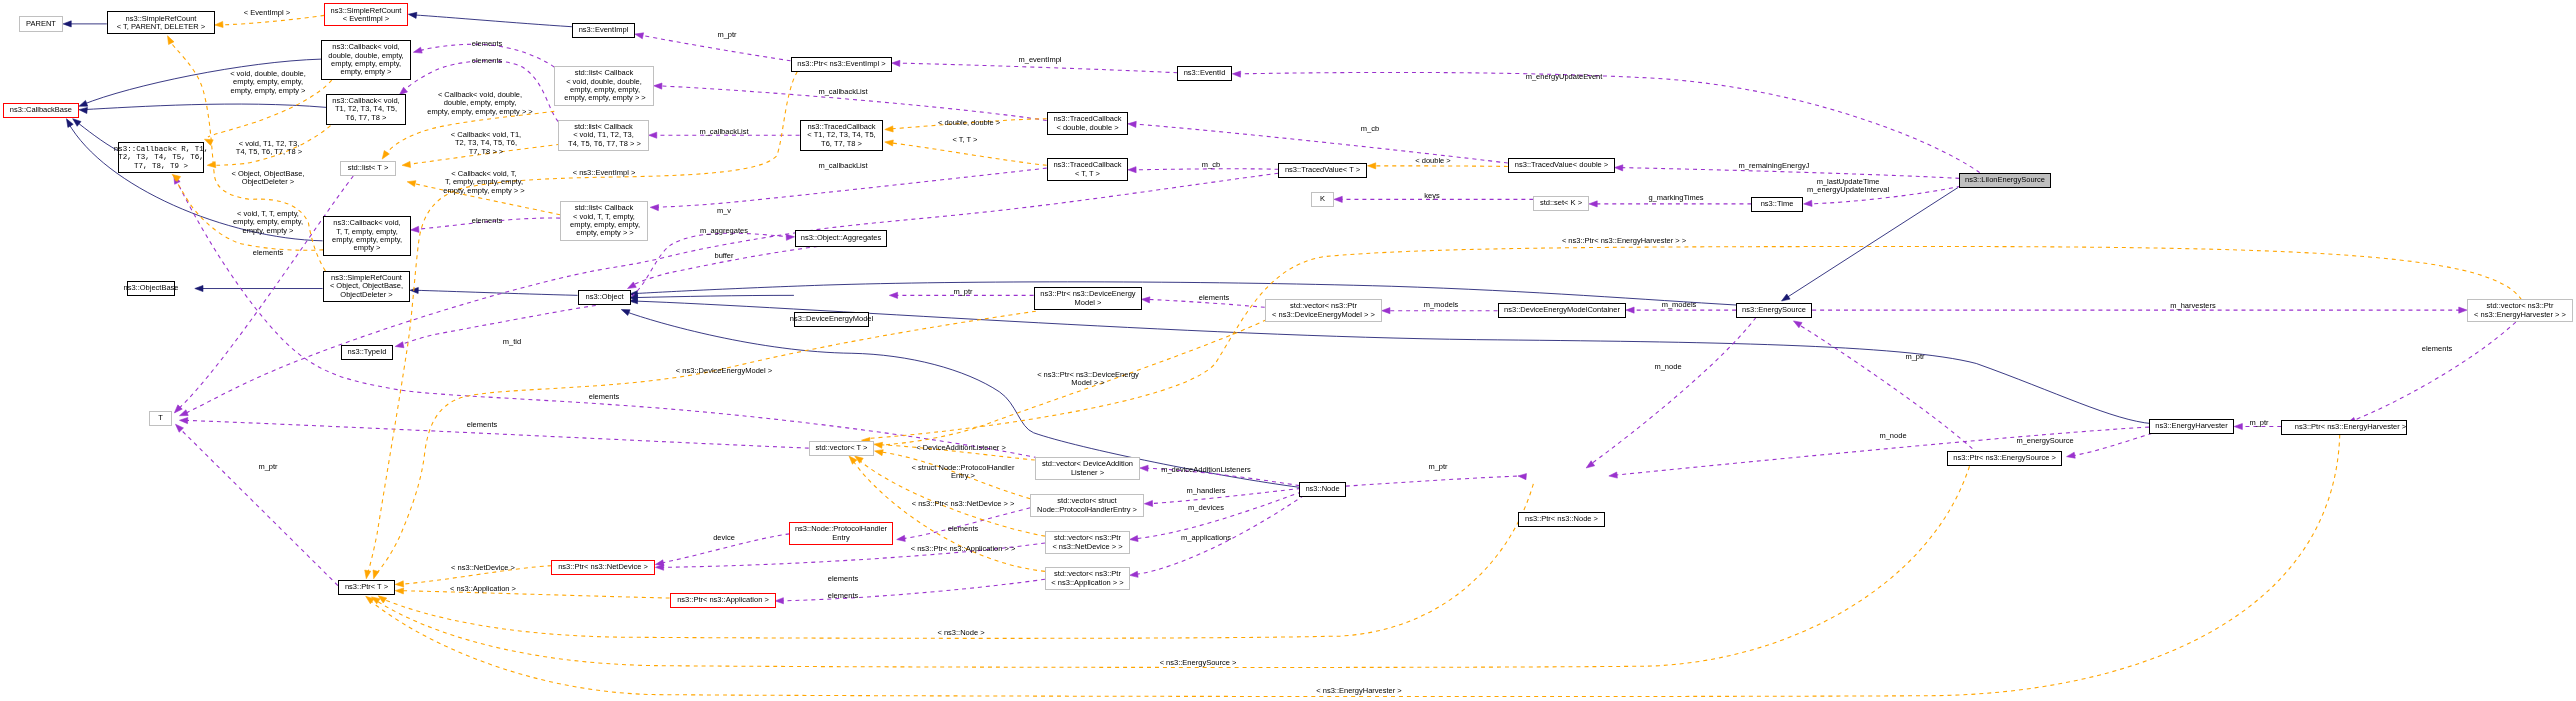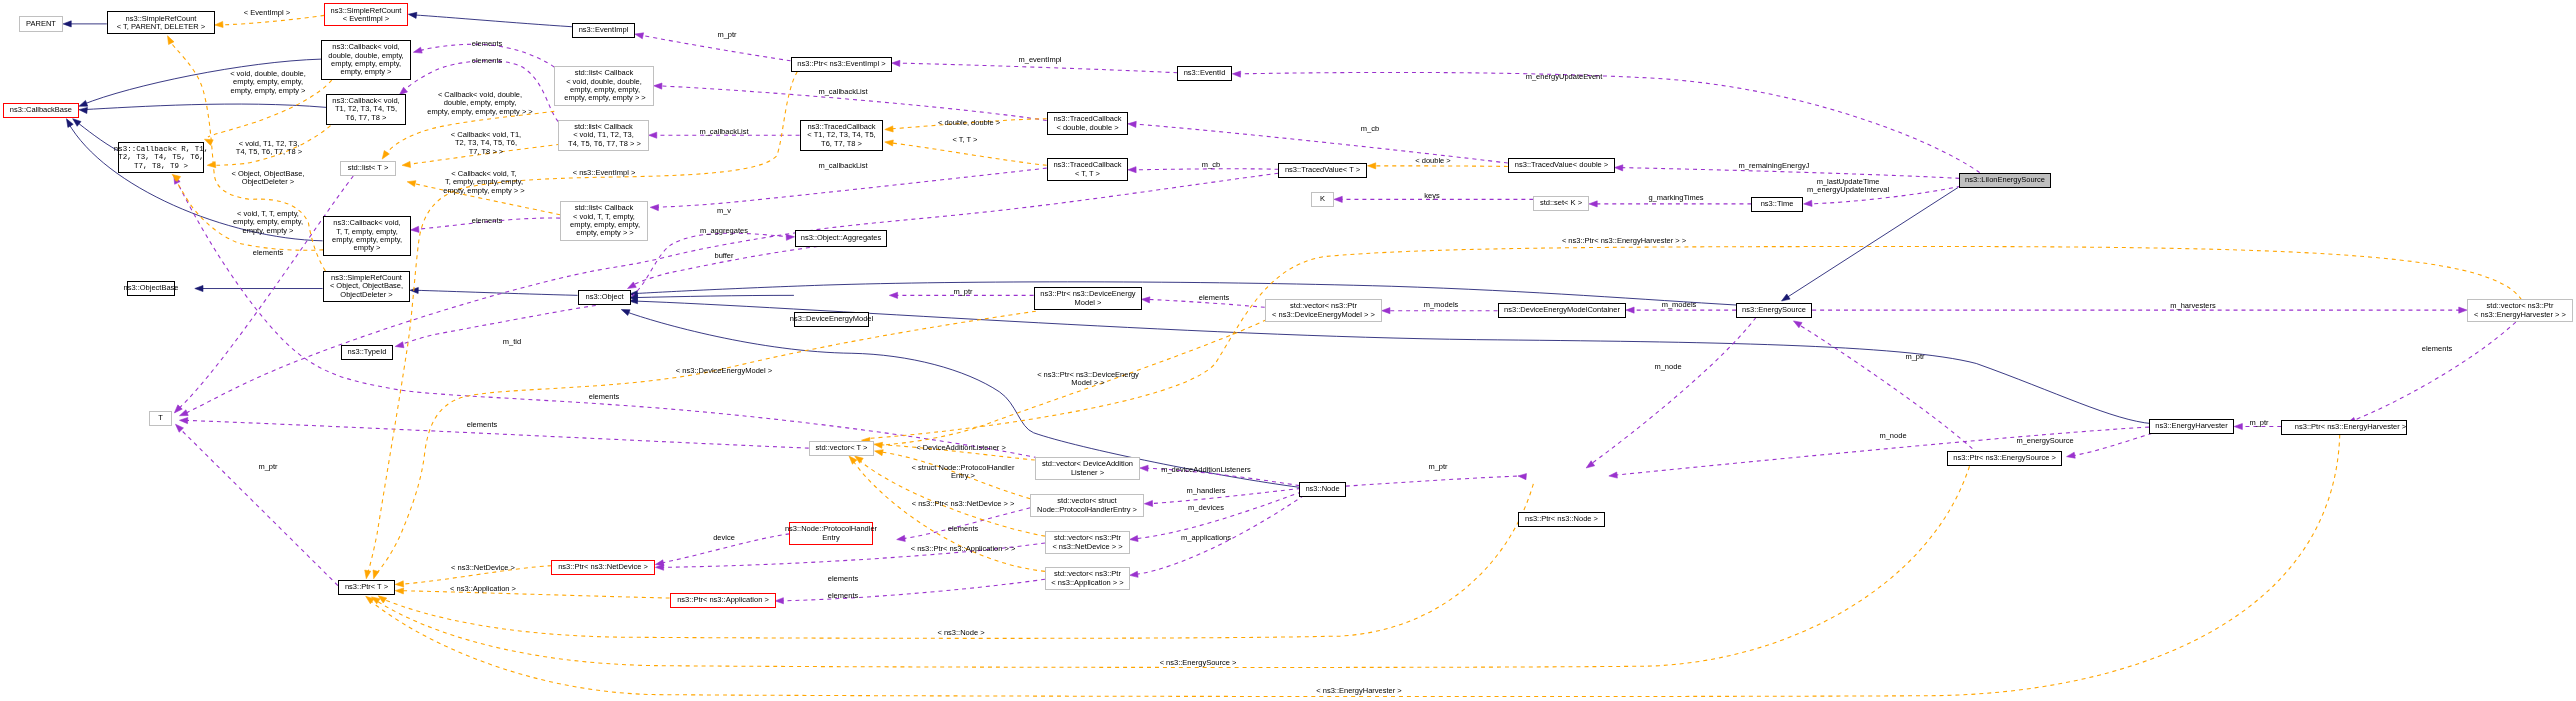--- a/index.html
+++ b/index.html
@@ -305,20 +305,20 @@
     <div class="node b-black" title="ns3::TypeId" style="left: 341px; top: 345px; width: 52px; height: 14.8px;"><span>ns3::TypeId</span></div>
     <div class="node b-grey" title="T" style="left: 149px; top: 411px; width: 23px; height: 14.8px;"><span>T</span></div>
     <div class="node b-grey" title="std::vector&lt; T &gt;" style="left: 809px; top: 441px; width: 65px; height: 14.8px;"><span>std::vector&lt; T &gt;</span></div>
     <div class="node b-grey" title="std::vector&lt; DeviceAdditionListener &gt;" style="left: 1035px; top: 457px; width: 105px; height: 23px;"><span>std::vector&lt; DeviceAddition</span><span>Listener &gt;</span></div>
     <div class="node b-black" title="ns3::Node" style="left: 1299px; top: 482px; width: 47px; height: 14.8px;"><span>ns3::Node</span></div>
     <div class="node b-black" title="ns3::EnergyHarvester" style="left: 2149px; top: 419px; width: 85px; height: 14.8px;"><span>ns3::EnergyHarvester</span></div>
     <div class="node b-black" title="ns3::Ptr&lt; ns3::EnergyHarvester &gt;" style="left: 2281px; top: 420px; width: 126px; height: 14.8px; padding-left: 13px;"><span>ns3::Ptr&lt; ns3::EnergyHarvester &gt;</span></div>
     <div class="node b-black" title="ns3::Ptr&lt; ns3::EnergySource &gt;" style="left: 1947px; top: 451px; width: 115px; height: 14.8px;"><span>ns3::Ptr&lt; ns3::EnergySource &gt;</span></div>
     <div class="node b-black" title="ns3::Ptr&lt; ns3::Node &gt;" style="left: 1518px; top: 469px; width: 87px; height: 14.8px; margin-top: 43px;"><span>ns3::Ptr&lt; ns3::Node &gt;</span></div>
     <div class="node b-grey" title="std::vector&lt; struct Node::ProtocolHandlerEntry &gt;" style="left: 1030px; top: 494px; width: 114px; height: 23px;"><span>std::vector&lt; struct</span><span>Node::ProtocolHandlerEntry &gt;</span></div>
-    <div class="node b-red" title="ns3::Node::ProtocolHandlerEntry" style="left: 789px; top: 522px; width: 84px; height: 23px;"><span>ns3::Node::ProtocolHandler</span><span>Entry</span></div>
+    <div class="node b-red" title="ns3::Node::ProtocolHandlerEntry" style="left: 789px; top: 522px; width: 104px; height: 23px;"><span>ns3::Node::ProtocolHandler</span><span>Entry</span></div>
     <div class="node b-grey" title="std::vector&lt; ns3::Ptr&lt; ns3::NetDevice &gt; &gt;" style="left: 1045px; top: 531px; width: 85px; height: 23px;"><span>std::vector&lt; ns3::Ptr</span><span>&lt; ns3::NetDevice &gt; &gt;</span></div>
     <div class="node b-grey" title="std::vector&lt; ns3::Ptr&lt; ns3::Application &gt; &gt;" style="left: 1045px; top: 567px; width: 85px; height: 23px;"><span>std::vector&lt; ns3::Ptr</span><span>&lt; ns3::Application &gt; &gt;</span></div>
     <div class="node b-red" title="ns3::Ptr&lt; ns3::NetDevice &gt;" style="left: 551px; top: 560px; width: 104px; height: 14.8px;"><span>ns3::Ptr&lt; ns3::NetDevice &gt;</span></div>
     <div class="node b-black" title="ns3::Ptr&lt; T &gt;" style="left: 338px; top: 580px; width: 57px; height: 14.8px;"><span>ns3::Ptr&lt; T &gt;</span></div>
     <div class="node b-red" title="ns3::Ptr&lt; ns3::Application &gt;" style="left: 670px; top: 593px; width: 106px; height: 14.8px;"><span>ns3::Ptr&lt; ns3::Application &gt;</span></div>
   </div>
 
 
 </body></html>

